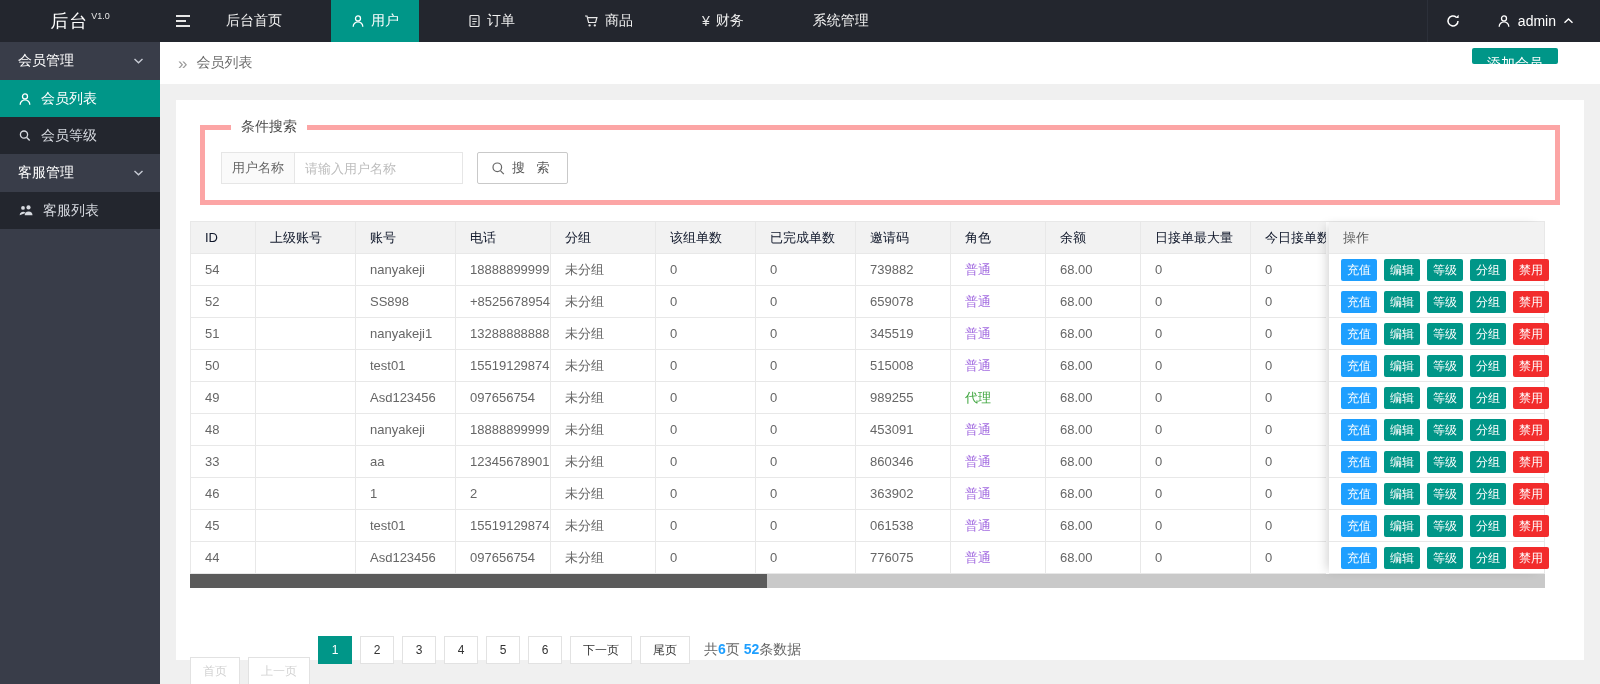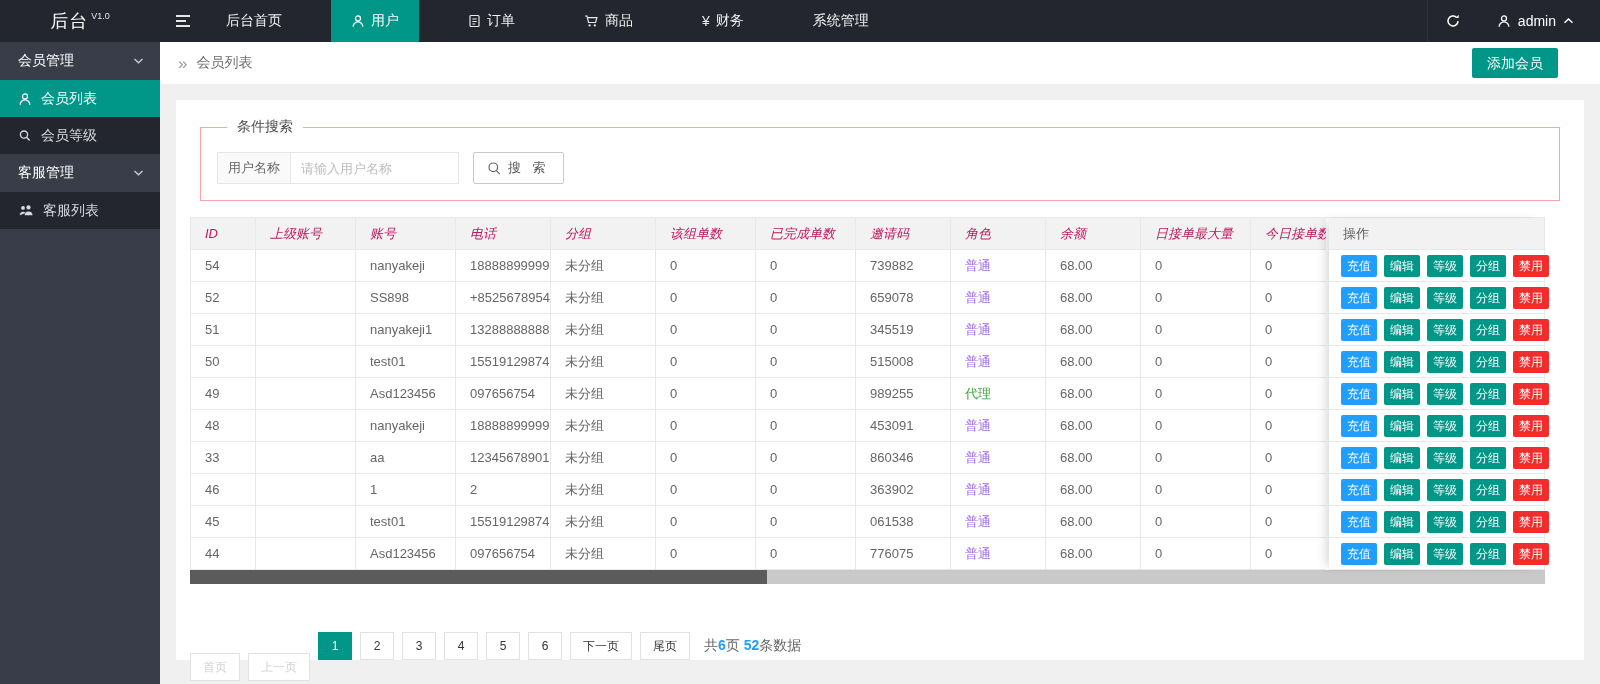--- a/index.html
+++ b/index.html
@@ -26,38 +26,38 @@
   .sidebar { position:absolute; top:42px; left:0; width:160px; height:642px; background:#393d49; z-index:20; }
   .side-parent { height:38px; display:flex; align-items:center; justify-content:space-between; padding:0 16px 0 18px; color:#fff; font-size:14px; cursor:pointer; }
   .side-child { height:37px; display:flex; align-items:center; gap:9px; padding-left:18px; background:#23262e; color:#d7dae0; font-size:14px; cursor:pointer; }
   .side-child.active { background:#009688; color:#fff; }
 
   
   .main { position:absolute; left:160px; top:42px; width:1440px; height:642px; background:#f0f0f0; }
   .crumb-bar { height:42px; background:#fff; display:flex; align-items:center; padding:0 18px; position:relative; }
   .crumb-ico { color:#9a9a9a; font-size:17px; margin-right:9px; line-height:1; }
   .crumb-title { color:#6d6d6d; font-size:14px; }
-  .add-btn { position:absolute; right:42px; top:6px; height:30px; line-height:30px; padding:0 15px; background:#009688; color:#fff; font-size:14px; border:none; border-radius:2px; cursor:pointer; }
+  .add-btn { position:absolute; right:42px; top:6px; height:16px; line-height:30px; padding:0 15px; background:#009688; color:#fff; font-size:14px; border:none; border-radius:2px; cursor:pointer; }
 
   .card { position:absolute; left:16px; top:58px; width:1408px; height:560px; background:#fff; padding:4px 14px; }
 
   
-  .search-field { margin:14px 10px 0 10px; border:1px solid #fca5a5; padding:10px 24px 16px 16px; }
+  .search-field { margin:14px 10px 0 10px; border:5px solid #fca5a5; padding:10px 24px 16px 16px; }
   .search-field legend { font-size:14px; color:#4a4a4a; padding:0 10px; margin-left:10px; }
   .search-row { display:flex; align-items:center; margin-top:6px; }
   .inp-label { height:32px; line-height:30px; padding:0 10px; background:#fafafa; border:1px solid #e6e6e6; color:#666; font-size:13px; }
   .inp { height:32px; width:168px; border:1px solid #e6e6e6; border-left:none; padding:0 10px; font-size:13px; color:#333; outline:none; }
   .inp::placeholder { color:#bdbdbd; }
   .search-btn { margin-left:14px; height:32px; padding:0 13px; background:#fff; border:1px solid #c9c9c9; border-radius:2px; display:inline-flex; align-items:center; gap:6px; font-size:13px; color:#555; cursor:pointer; letter-spacing:4px; }
 
   
   .tbl { position:relative; margin:16px 0 0 0; width:1355px; border:1px solid #e8e8e8; border-bottom:none; }
   .trow { display:flex; position:relative; }
   .cell { height:32px; line-height:31px; padding:0 14px; border-right:1px solid #e8e8e8; border-bottom:1px solid #e8e8e8; font-size:13px; color:#666; white-space:nowrap; overflow:hidden; }
-  .thead .cell { background:#f2f2f2; color:#be185d;font-style:italic; }
+  .thead .cell { background:#f2f2f2; color:#0f172a; }
   .c0{width:65px}.c1{width:100px}.c2{width:100px}.c3{width:95px}.c4{width:105px}.c5{width:100px}
   .c6{width:100px}.c7{width:95px}.c8{width:95px}.c9{width:95px}.c10{width:110px}.c11{width:75px; border-right:none;}
   .ops-overlay { position:absolute; top:0; right:0; width:215px; z-index:5; box-shadow:-6px 0 10px -4px rgba(0,0,0,.18); }
   .ops-h { height:32px; line-height:31px; background:#f2f2f2; border-bottom:1px solid #e8e8e8; padding:0 14px; font-size:13px; color:#5c5c5c; }
   .ops-r { height:32px; background:#fff; border-bottom:1px solid #e8e8e8; display:flex; align-items:center; gap:7px; padding:0 12px; }
   .abtn { height:22px; line-height:22px; padding:0 6px; border:none; border-radius:2px; color:#fff; font-size:12px; cursor:pointer; white-space:nowrap; }
 
   
   .hscroll { width:1355px; height:14px; background:#c9c9c9; position:relative; }
   .hthumb { position:absolute; left:0; top:0; height:14px; width:577px; background:#5b5b5b; cursor:grab; }

